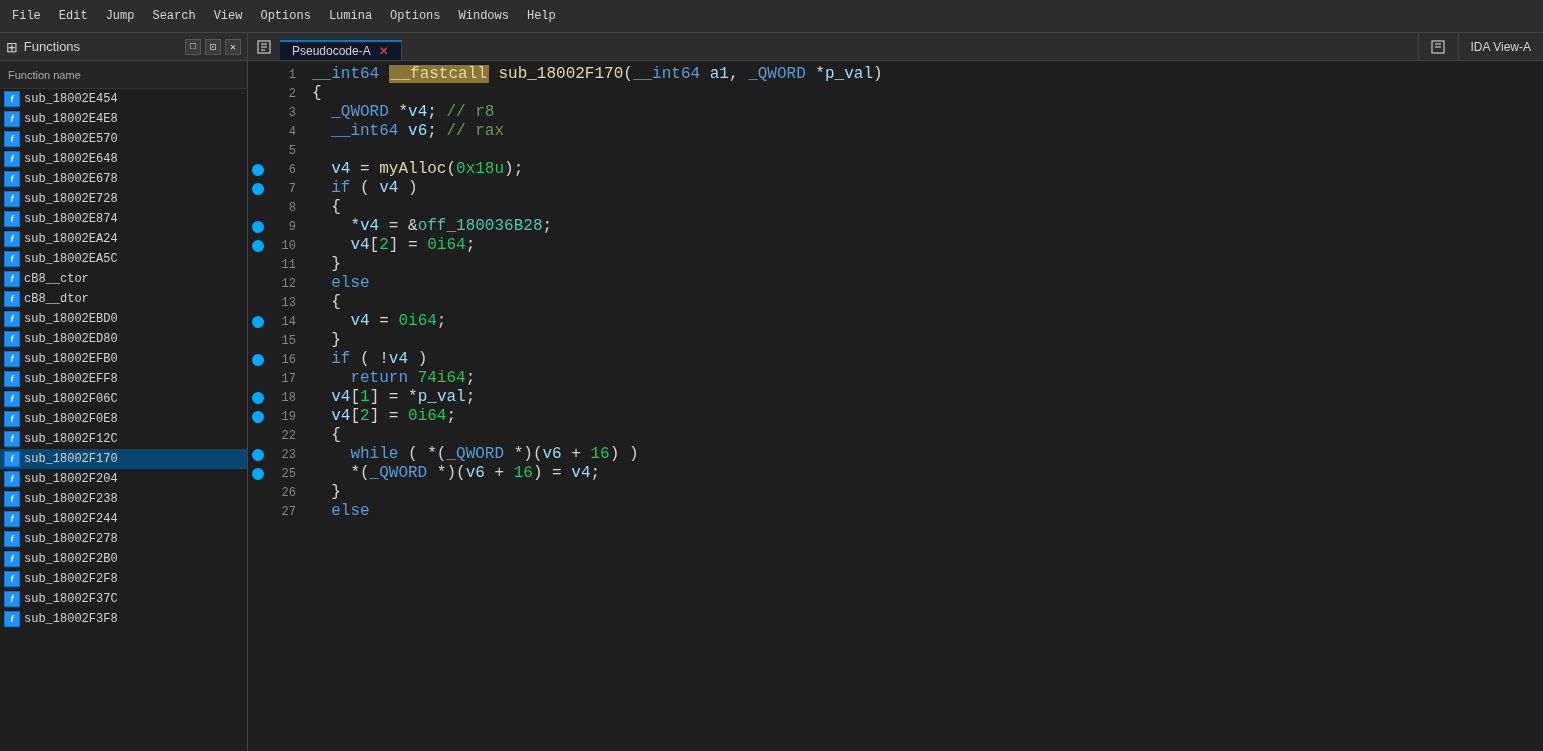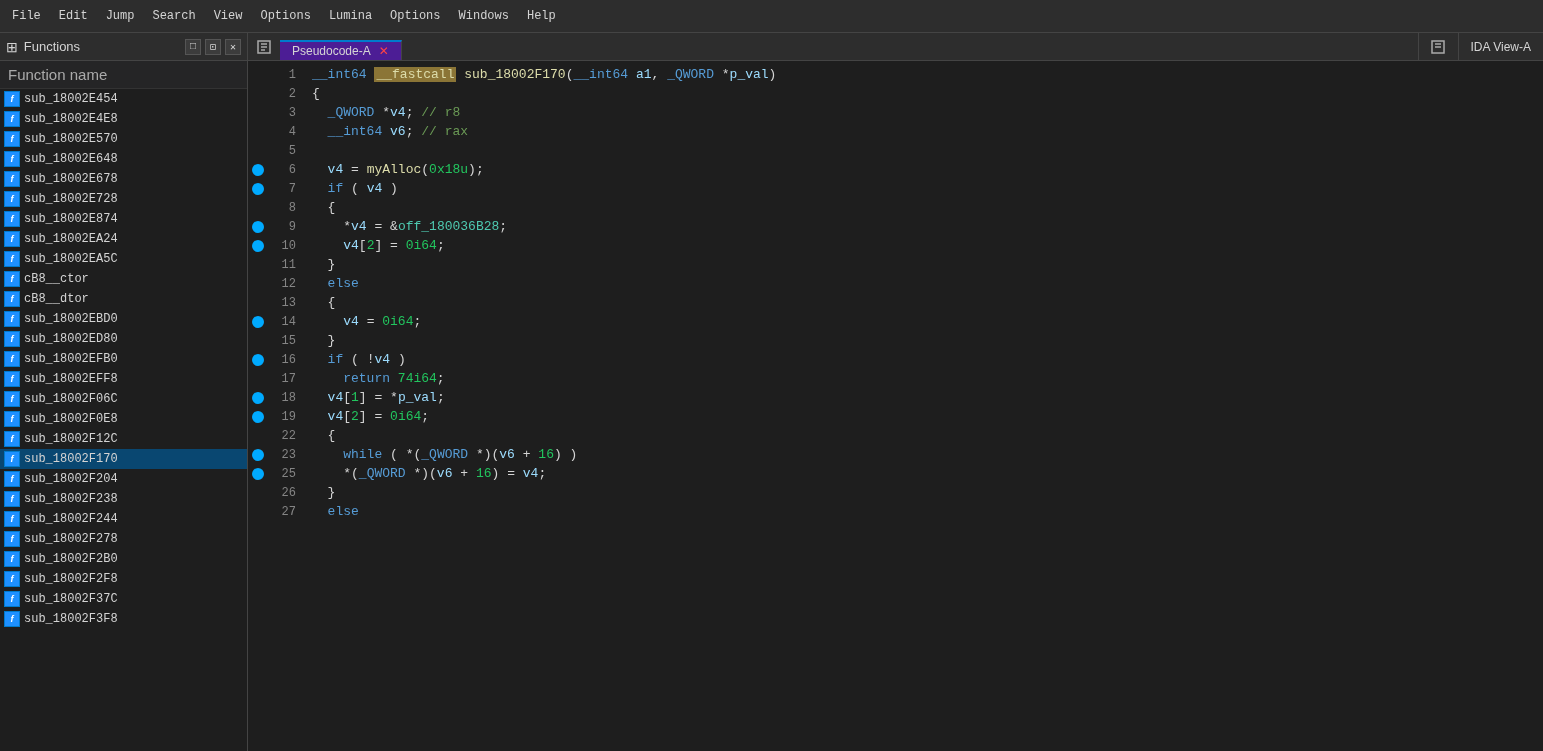--- a/index.html
+++ b/index.html
@@ -82,21 +82,21 @@
 
     .panel-header {
       background: #252526;
       height: 28px;
       display: flex;
       align-items: center;
       padding: 0 8px;
       border-bottom: 1px solid #333;
       color: #aaa;
       font-family: Arial, sans-serif;
-      font-size: 15px;
+      font-size: 11px;
     }
 
     .functions-list {
       flex: 1;
       overflow-y: auto;
       overflow-x: hidden;
     }
     .functions-list::-webkit-scrollbar { width: 10px; }
     .functions-list::-webkit-scrollbar-track { background: #1e1e1e; }
     .functions-list::-webkit-scrollbar-thumb { background: #555; }
@@ -161,21 +161,21 @@
       background: #1e1e1e;
       border-right: 1px solid #444;
       border-top: 1px solid #444;
       color: #d4d4d4;
       font-family: Arial, sans-serif;
       font-size: 12px;
       gap: 8px;
       cursor: pointer;
     }
     .tab.active {
-      background: #4c1d95;
+      background: #0f172a;
       border-top: 2px solid #007acc;
       margin-top: 7px;
     }
     .tab-close {
       color: #aaa;
       font-size: 12px;
       cursor: pointer;
     }
     .tab-spacer { flex: 1; background: #2d2d2d; }
     .tab-right-icon {
@@ -237,21 +237,21 @@
       color: #858585;
       padding-right: 8px;
       font-size: 12px;
       user-select: none;
     }
 
     .line-content {
       flex: 1;
       padding-left: 8px;
       white-space: pre;
-      font-size: 13px;
+      font-size: 16px;
       line-height: 19px;
     }
 
     
     .kw { color: #569cd6; } 
     .fn { color: #dcdcaa; } 
     .num { color: #22c55e; } 
     .var { color: #9cdcfe; } 
     .punct { color: #d4d4d4; }
     .comment { color: #6a9955; } 

